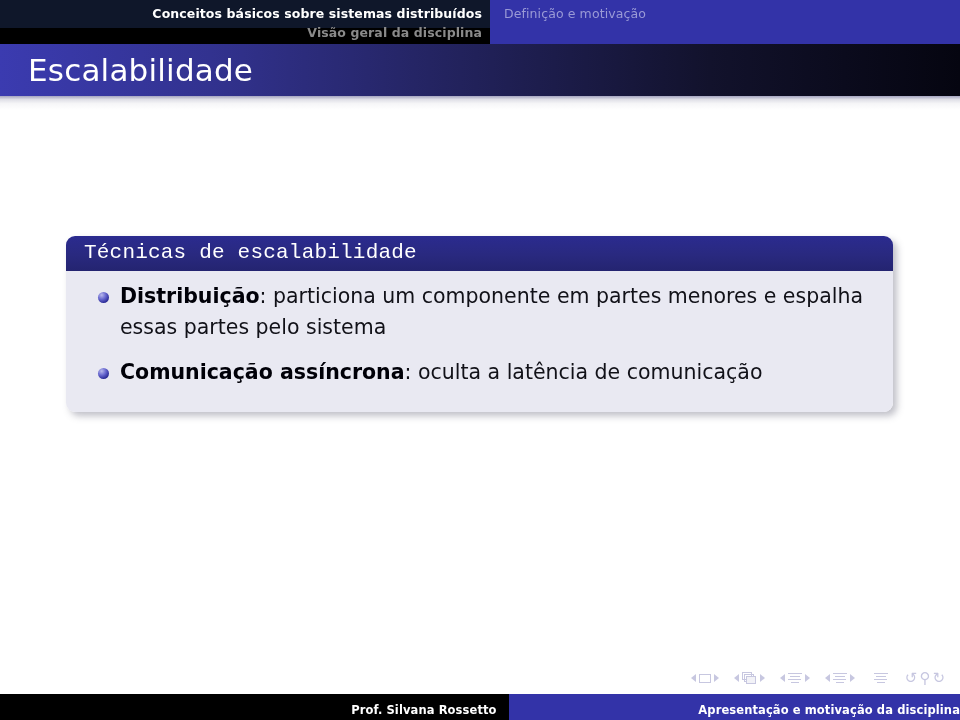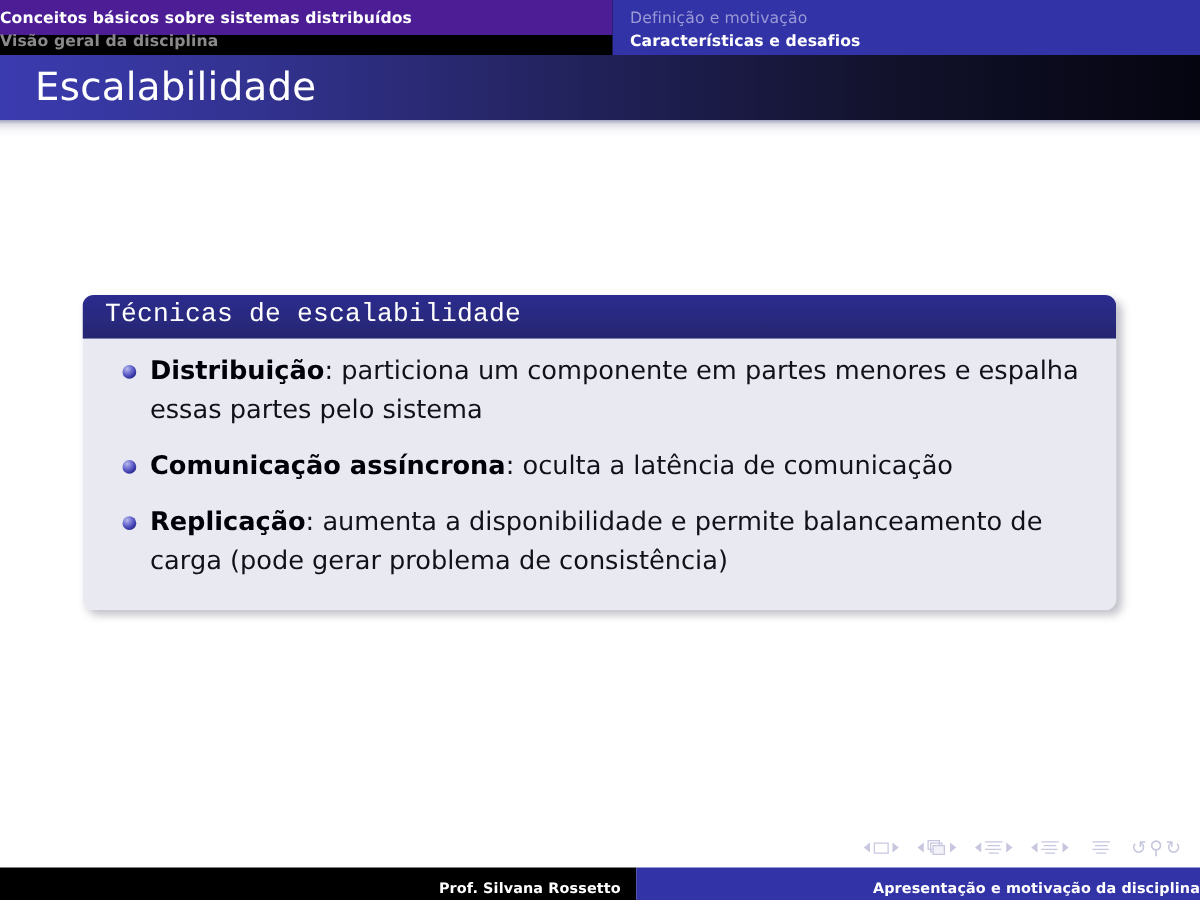--- a/index.html
+++ b/index.html
@@ -20,24 +20,24 @@
     position: absolute;
     top: 0; left: 0;
     width: 960px;
     height: 44px;
     display: flex;
     background: #000000;
   }
   .headline-left {
     width: 490px;
     height: 28px;
-    background: #4c1d95;
+    background: #0f172a;
     box-sizing: border-box;
     padding: 4px 8px 0 0;
-    text-align: left;
+    text-align: right;
   }
   .headline-right {
     width: 470px;
     height: 60px;
     background: #3333a8;
     box-sizing: border-box;
     padding: 4px 0 0 14px;
     text-align: left;
   }
   .hl-line {
@@ -236,45 +236,40 @@
 </head>
 <body>
 
 <div class="headline">
   <div class="headline-left">
     <div class="hl-line hl-active">Conceitos básicos sobre sistemas distribuídos</div>
     <div class="hl-line hl-dim-left">Visão geral da disciplina</div>
   </div>
   <div class="headline-right">
     <div class="hl-line hl-dim-right">Definição e motivação</div>
-    <div class="hl-line hl-active">Características e desafios</div>
   </div>
 </div>
 
 <div class="titlebar">
   <div class="frametitle">Escalabilidade</div>
 </div>
 <div class="titlebar-shadow"></div>
 
 <div class="block">
   <div class="block-title">Técnicas de escalabilidade</div>
   <div class="block-body">
     <ul class="itemize">
       <li>
         <span class="bullet"></span>
         <span class="lead">Distribuição</span><span>: </span><span>particiona um componente em partes menores e espalha essas partes pelo sistema</span>
       </li>
       <li>
         <span class="bullet"></span>
         <span class="lead">Comunicação assíncrona</span><span>: </span><span>oculta a latência de comunicação</span>
       </li>
-      <li>
-        <span class="bullet"></span>
-        <span class="lead">Replicação</span><span>: </span><span>aumenta a disponibilidade e permite balanceamento de carga (pode gerar problema de consistência)</span>
-      </li>
     </ul>
   </div>
 </div>
 
 <div class="navsymbols">
 
   <div class="nav-group">
     <span class="tri tri-l"></span>
     <span class="sym sym-slide"></span>
     <span class="tri tri-r"></span>

